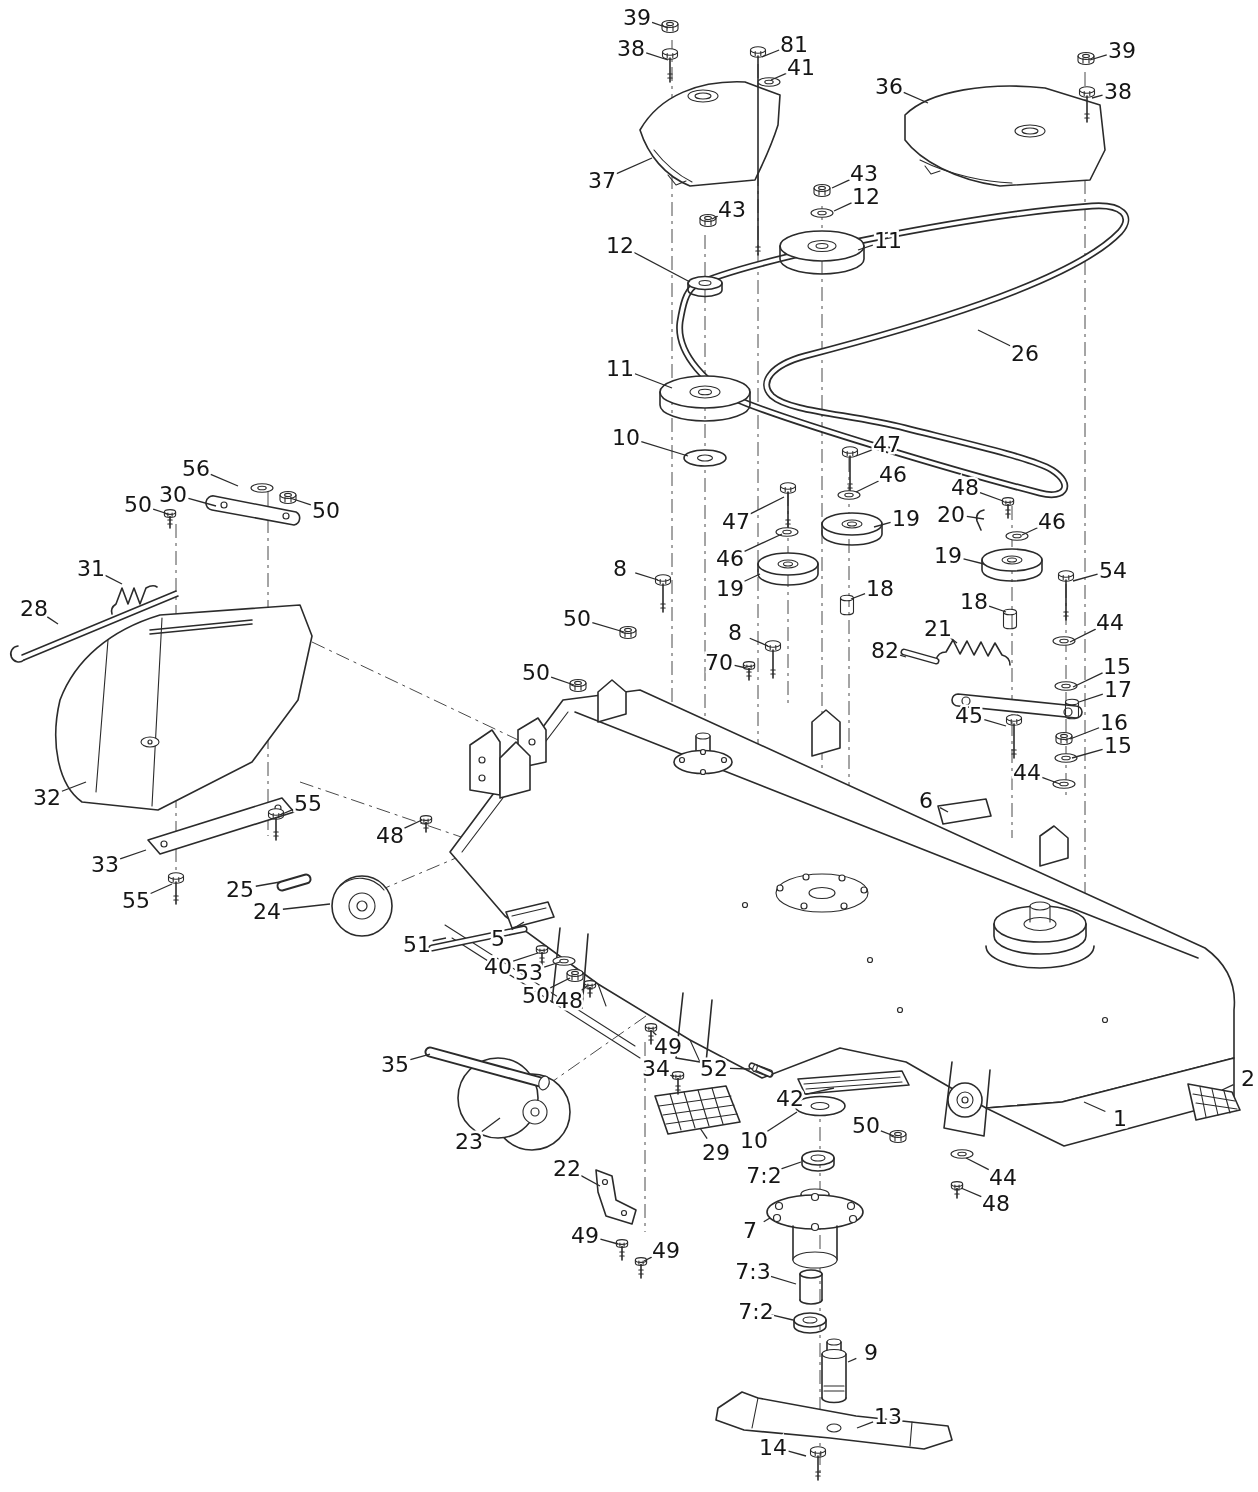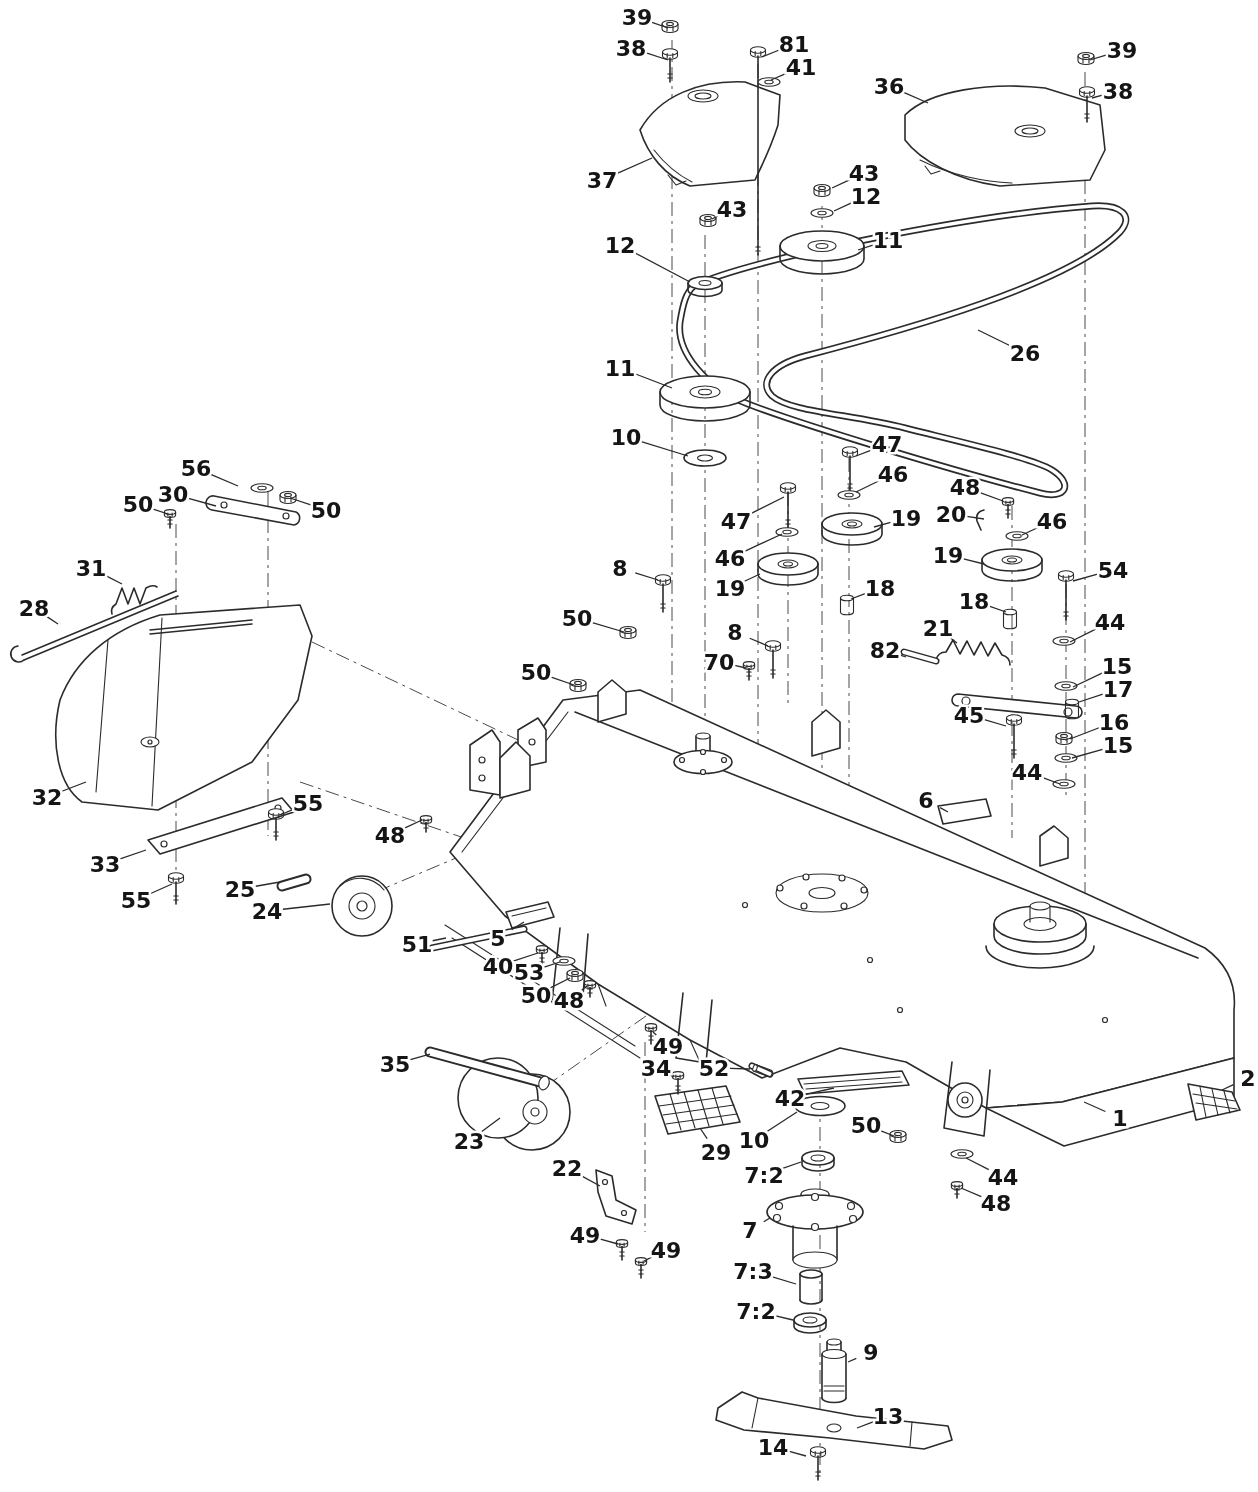--- a/index.html
+++ b/index.html
@@ -2,21 +2,21 @@
 <html style="--line: #2b2b2b; --label: #151515; --bg: #ffffff;"><head>
 <meta charset="utf-8">
 <style>
   :root{
     --line:#2b2b2b;
     --label:#151515;
     --bg:#ffffff;
   }
   html,body{margin:0;padding:0;background:var(--bg);}
   .stage{position:relative;width:1258px;height:1492px;background:var(--bg);overflow:hidden;
-         font-family:"DejaVu Sans","Liberation Sans",sans-serif;font-weight:bold;}
+         font-family:"DejaVu Sans","Liberation Sans",sans-serif;}
   svg{position:absolute;left:0;top:0;}
   .ln{fill:none;stroke:var(--line);stroke-width:1.6;stroke-linejoin:round;stroke-linecap:round;}
   .tn{fill:none;stroke:var(--line);stroke-width:1.1;stroke-linejoin:round;stroke-linecap:round;}
   .fw{fill:#fff;stroke:var(--line);stroke-width:1.6;stroke-linejoin:round;}
   .fwt{fill:#fff;stroke:var(--line);stroke-width:1.1;stroke-linejoin:round;}
   .dot{fill:#fff;stroke:var(--line);stroke-width:1.2;}
   .cl{fill:none;stroke:#4a4a4a;stroke-width:1;stroke-dasharray:14 5 3 5;}
   .belt-o{fill:none;stroke:var(--line);stroke-width:7;stroke-linejoin:round;}
   .belt-i{fill:none;stroke:#fff;stroke-width:3.6;stroke-linejoin:round;}
   .tube-o{fill:none;stroke:var(--line);stroke-width:11;stroke-linecap:round;}

